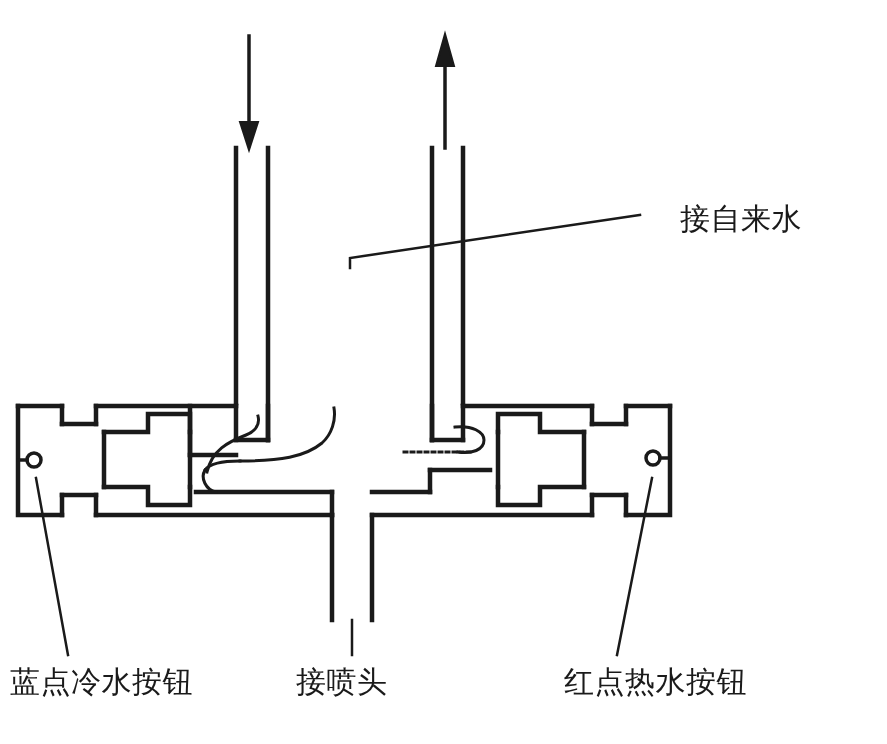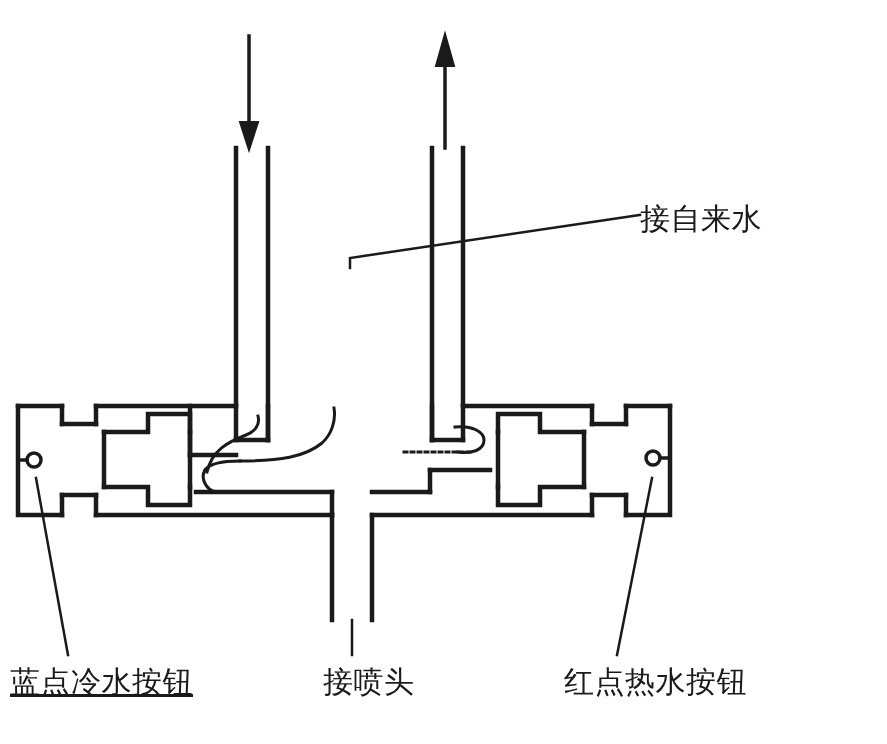--- a/index.html
+++ b/index.html
@@ -28,23 +28,23 @@
   }
   .label-text {
     position: absolute;
     font-family: "DejaVu Sans", "Liberation Sans", sans-serif;
     font-size: 30px;
     line-height: 1.05;
     color: #1a1a1a;
     white-space: nowrap;
     letter-spacing: 0.5px;
   }
-  #label-tap-water   { left: 640px; top: 203px; text-align: right; }
-  #label-cold-button { left: 10px;  top: 666px; text-decoration: underline; }
-  #label-sprayer     { left: 323px; top: 666px; }
+  #label-tap-water   { left: 680px; top: 203px; text-align: right; }
+  #label-cold-button { left: 10px;  top: 666px; }
+  #label-sprayer     { left: 296px; top: 666px; }
   #label-hot-button  { left: 564px; top: 666px; }
 </style>
 </head>
 <body>
 
 <div id="diagram-root">
 
   <svg id="valve-svg" viewBox="0 0 887 744" xmlns="http://www.w3.org/2000/svg">
 
     <g fill="none" stroke="#1a1a1a" stroke-width="4.5" stroke-linecap="square" stroke-linejoin="miter">

